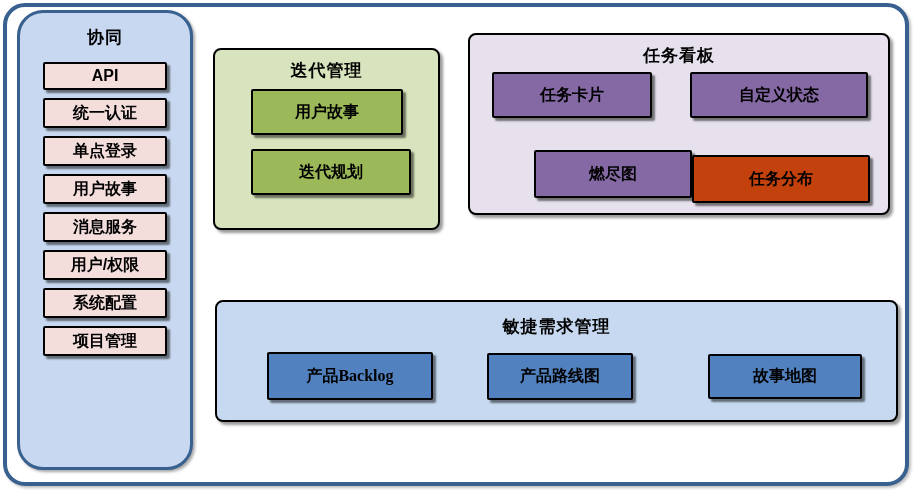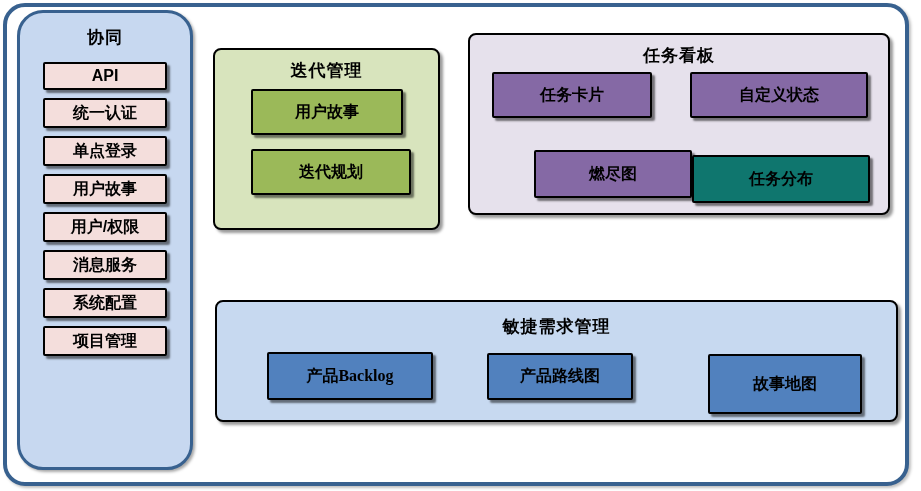--- a/index.html
+++ b/index.html
@@ -99,41 +99,41 @@
   }
   .group-agile .group-title { padding-top: 13px; }
   .feature { position: absolute; }
   
   .iter-item-1 { left: 36px; top: 39px; width: 152px; height: 46px; background: #9BB959; }
   .iter-item-2 { left: 36px; top: 99px; width: 160px; height: 46px; background: #9BB959; }
   
   .kanban-item-1 { left: 22px;  top: 37px;  width: 160px; height: 46px; background: #8569A5; }
   .kanban-item-2 { left: 220px; top: 37px;  width: 178px; height: 46px; background: #8569A5; }
   .kanban-item-3 { left: 20px;  top: 115px; width: 158px; height: 48px; background: #8569A5; margin-left: 44px; }
-  .kanban-item-4 { left: 222px; top: 120px; width: 178px; height: 48px; background: #0f766e; }
+  .kanban-item-4 { left: 222px; top: 120px; width: 178px; height: 48px; background: #c2410c; }
   
   .agile-item-1 { left: 50px;  top: 50px; width: 166px; height: 48px; background: #5181BE; }
   .agile-item-2 { left: 270px; top: 51px; width: 146px; height: 47px; background: #5181BE; }
-  .agile-item-3 { left: 491px; top: 52px; width: 154px; height: 60px; background: #5181BE; }
+  .agile-item-3 { left: 491px; top: 52px; width: 154px; height: 45px; background: #5181BE; }
 </style>
 </head>
 <body>
 
 <div class="stage">
   <div class="outer-frame"></div>
 
   <div class="sidebar">
     <div class="sidebar-title">协同</div>
     <div class="sidebar-items">
       <div class="box-item sidebar-item short">API</div>
       <div class="box-item sidebar-item">统一认证</div>
       <div class="box-item sidebar-item">单点登录</div>
       <div class="box-item sidebar-item">用户故事</div>
+      <div class="box-item sidebar-item">消息服务</div>
       <div class="box-item sidebar-item">用户/权限</div>
-      <div class="box-item sidebar-item">消息服务</div>
       <div class="box-item sidebar-item">系统配置</div>
       <div class="box-item sidebar-item">项目管理</div>
     </div>
   </div>
 
   <div class="group group-iteration">
     <div class="group-title">迭代管理</div>
     <div class="box-item feature iter-item-1">用户故事</div>
     <div class="box-item feature iter-item-2">迭代规划</div>
   </div>

